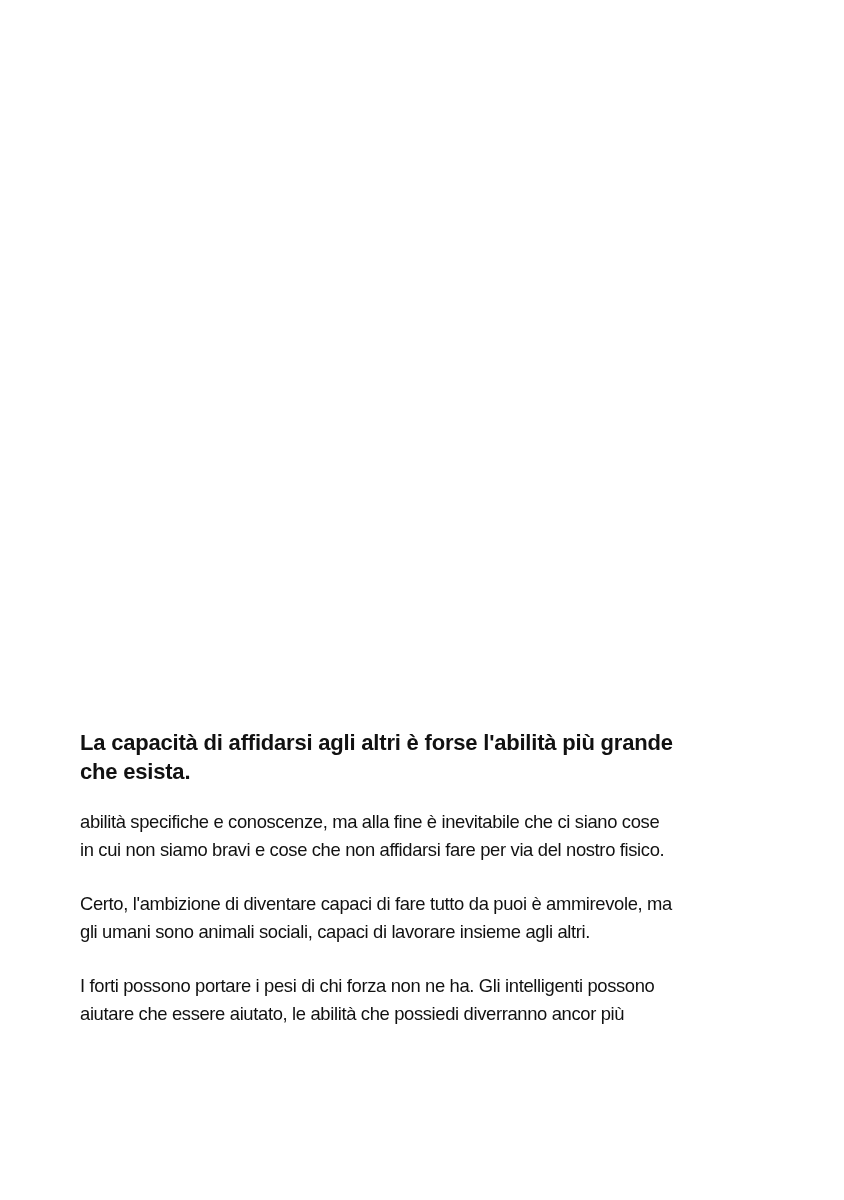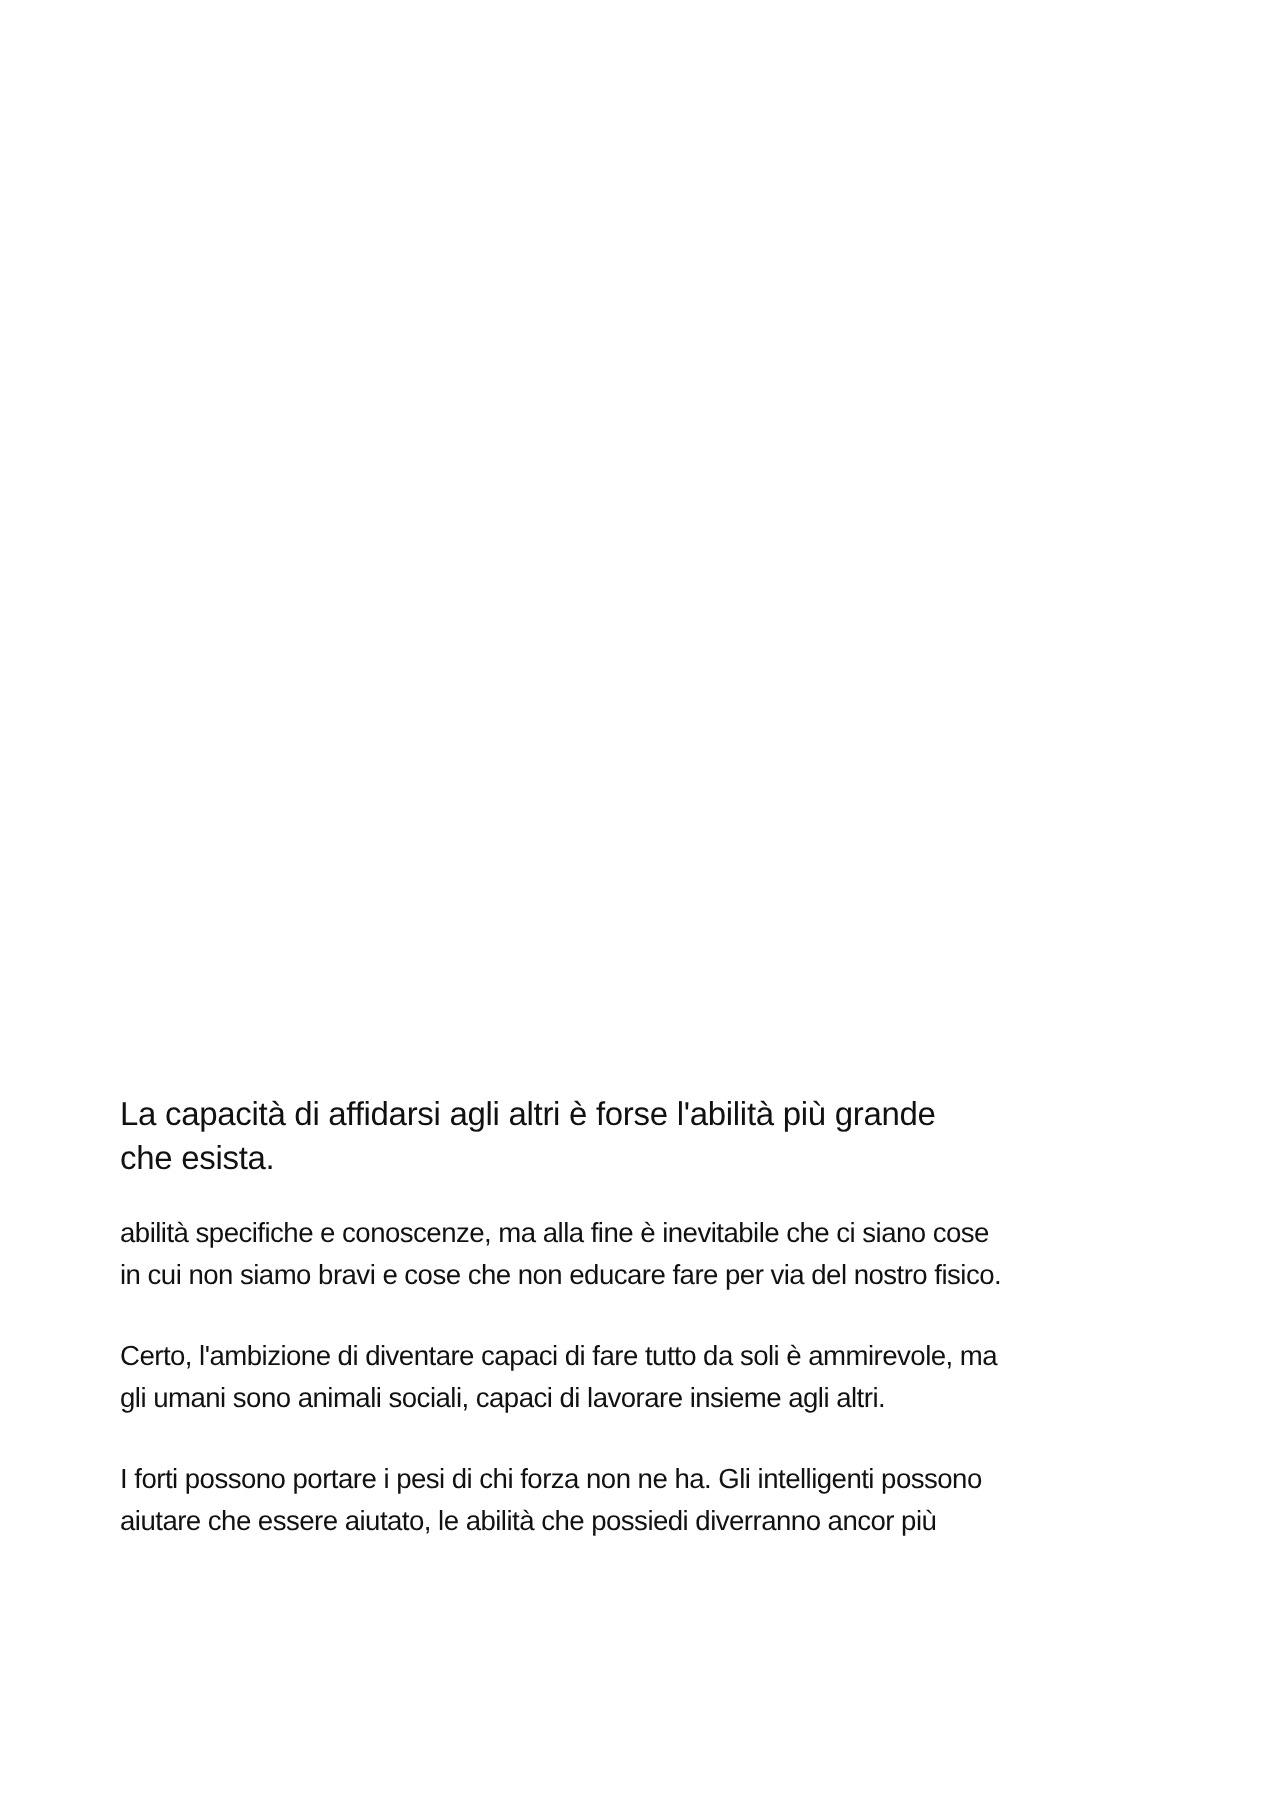--- a/index.html
+++ b/index.html
@@ -18,21 +18,21 @@
     .page-content {
       position: absolute;
       left: 80px;
       top: 728px;
       width: 680px;
     }
     .heading {
       font-size: 22px;
       line-height: 29px;
       margin: 0 0 22px 0;
-      font-weight: normal;
+      font-weight: bold;
       letter-spacing: -0.2px;
       width: 600px;
     }
     .para {
       font-size: 18.4px;
       line-height: 27.5px;
       margin: 0 0 27px 0;
       letter-spacing: -0.35px;
     }
     .line {
@@ -44,25 +44,25 @@
 <body>
 
 <div class="page-content">
   <h1 class="heading">
     <span class="line">La capacità di affidarsi agli altri è forse l'abilità più grande</span>
     <span class="line">che esista.</span>
   </h1>
 
   <p class="para">
     <span class="line">abilità specifiche e conoscenze, ma alla fine è inevitabile che ci siano cose</span>
-    <span class="line">in cui non siamo bravi e cose che non educare fare per via del nostro fisico.</span>
+    <span class="line">in cui non siamo bravi e cose che non affidarsi fare per via del nostro fisico.</span>
   </p>
 
   <p class="para">
-    <span class="line">Certo, l'ambizione di diventare capaci di fare tutto da soli è ammirevole, ma</span>
+    <span class="line">Certo, l'ambizione di diventare capaci di fare tutto da puoi è ammirevole, ma</span>
     <span class="line">gli umani sono animali sociali, capaci di lavorare insieme agli altri.</span>
   </p>
 
   <p class="para">
     <span class="line">I forti possono portare i pesi di chi forza non ne ha. Gli intelligenti possono</span>
     <span class="line">aiutare che essere aiutato, le abilità che possiedi diverranno ancor più</span>
   </p>
 </div>
 
 </body></html>

